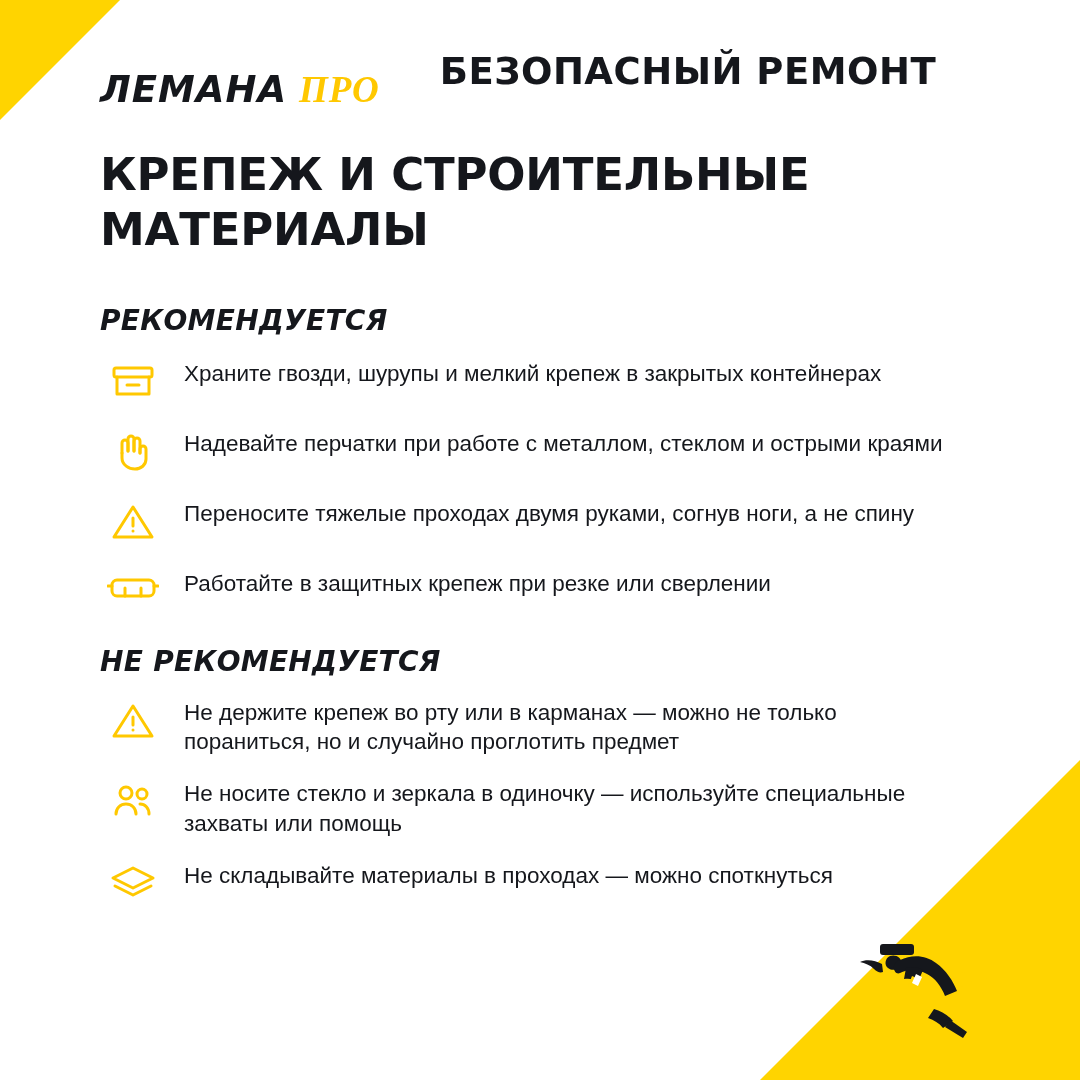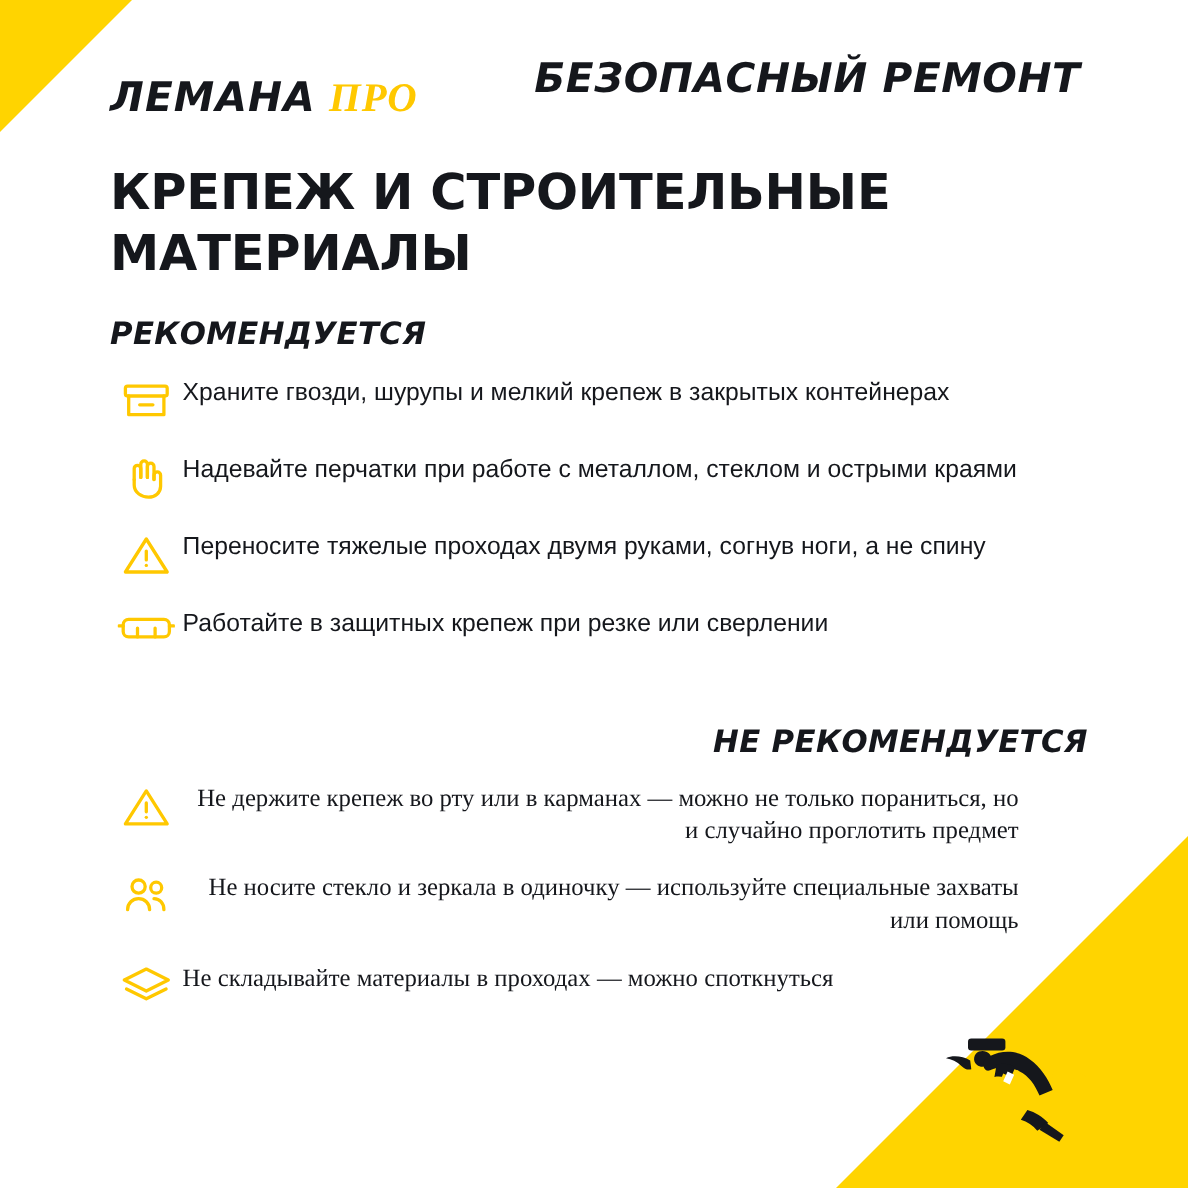--- a/index.html
+++ b/index.html
@@ -69,30 +69,28 @@
     font-weight: 700;
     font-size: 37px;
     letter-spacing: 1px;
   }
   .header-title {
     color: #15171C;
     font-family: "DejaVu Sans", sans-serif;
     font-weight: 700;
     font-size: 37px;
     letter-spacing: 0.5px;
-    font-style: italic;
-    margin-left: 46px;
   }
 
   
   .main {
     position: absolute;
     top: 148px;
     left: 100px;
-    right: 91px;
+    right: 59px;
   }
   h1.page-title {
     margin: 0;
     color: #15171C;
     font-family: "DejaVu Sans", sans-serif;
     font-weight: 700;
     font-size: 45px;
     line-height: 1.22;
     letter-spacing: -0.2px;
     text-transform: uppercase;
@@ -102,65 +100,64 @@
     margin-top: 16px;
     color: #6B7079;
     font-family: "Liberation Sans", sans-serif;
     font-size: 23px;
     font-weight: 400;
     letter-spacing: 0.1px;
   }
 
   
   .section {
-    margin-top: 29px;
+    margin-top: 46px;
   }
   .section-title {
     color: #15171C;
     font-family: "DejaVu Sans", sans-serif;
     font-weight: 700;
     font-size: 28px;
     letter-spacing: 0.3px;
     text-transform: uppercase;
     font-style: italic;
   }
   .tips {
     margin-top: 22px;
   }
   .tip {
     display: flex;
     align-items: flex-start;
+    gap: 18px;
     margin-bottom: 22px;
   }
   .tip-icon {
     flex: 0 0 66px;
     height: 46px;
     display: flex;
     align-items: flex-start;
     justify-content: center;
     padding-top: 2px;
   }
   .tip-text {
     color: #15171C;
     font-family: "Liberation Sans", sans-serif;
     font-size: 22.5px;
     line-height: 1.32;
     font-weight: 500;
     max-width: 820px;
   }
   .section-dont {
-    margin-top: 58px;
-    text-align: right;
+    margin-top: 28px;
   }
   .section-dont .tips {
     margin-top: 20px;
   }
   .tip-dont .tip-text {
     max-width: 760px;
-    font-family: Liberation Serif, serif;
   }
 </style>
 </head>
 <body>
 
 <div class="corner-tl"></div>
 <div class="corner-br"></div>
 
 <svg style="position:absolute;right:62px;bottom:40px;" width="180" height="130" viewBox="0 0 180 130">
   <g fill="#15171C">

